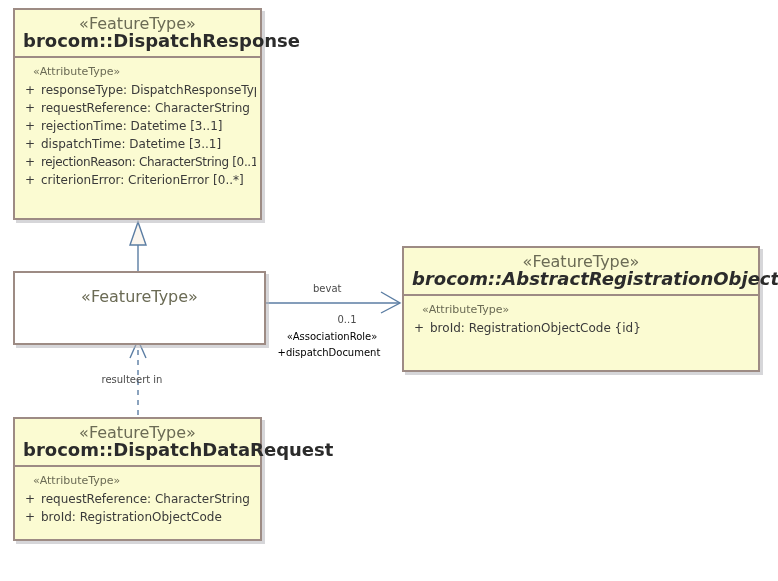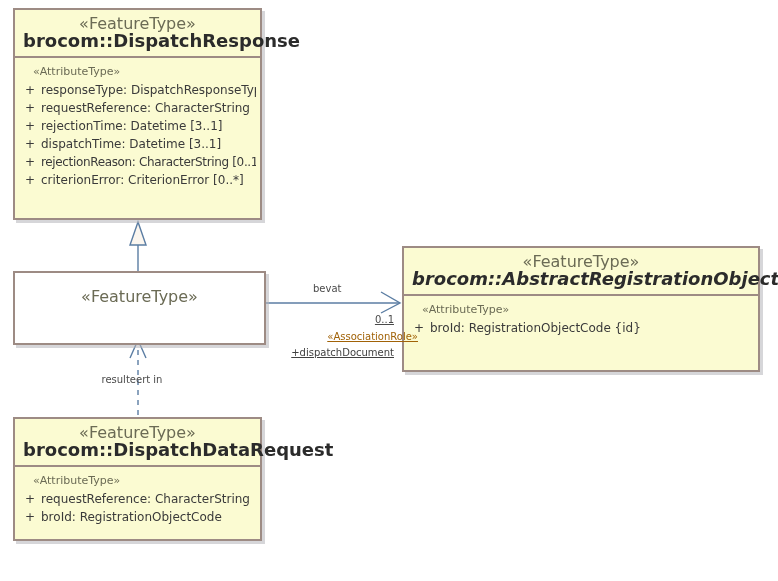--- a/index.html
+++ b/index.html
@@ -98,29 +98,27 @@
     position: absolute;
     font-size: 10px;
     color: #4a4a4a;
     line-height: 15px;
     white-space: nowrap;
   }
   .edge-label.center {
     text-align: center;
   }
   .edge-label.right {
-    text-align: right;
-    text-decoration: underline;
+    text-align: center;
   }
   .edge-label.role {
-    color: #404040;
+    color: #000000;
   }
   .edge-label.stereo {
-    color: #a16207;
-    padding-left: 24px;
+    color: #000000;
   }
 
   svg.conn {
     position: absolute;
     left: 0;
     top: 0;
     width: 778px;
     height: 581px;
     overflow: visible;
     pointer-events: none;

